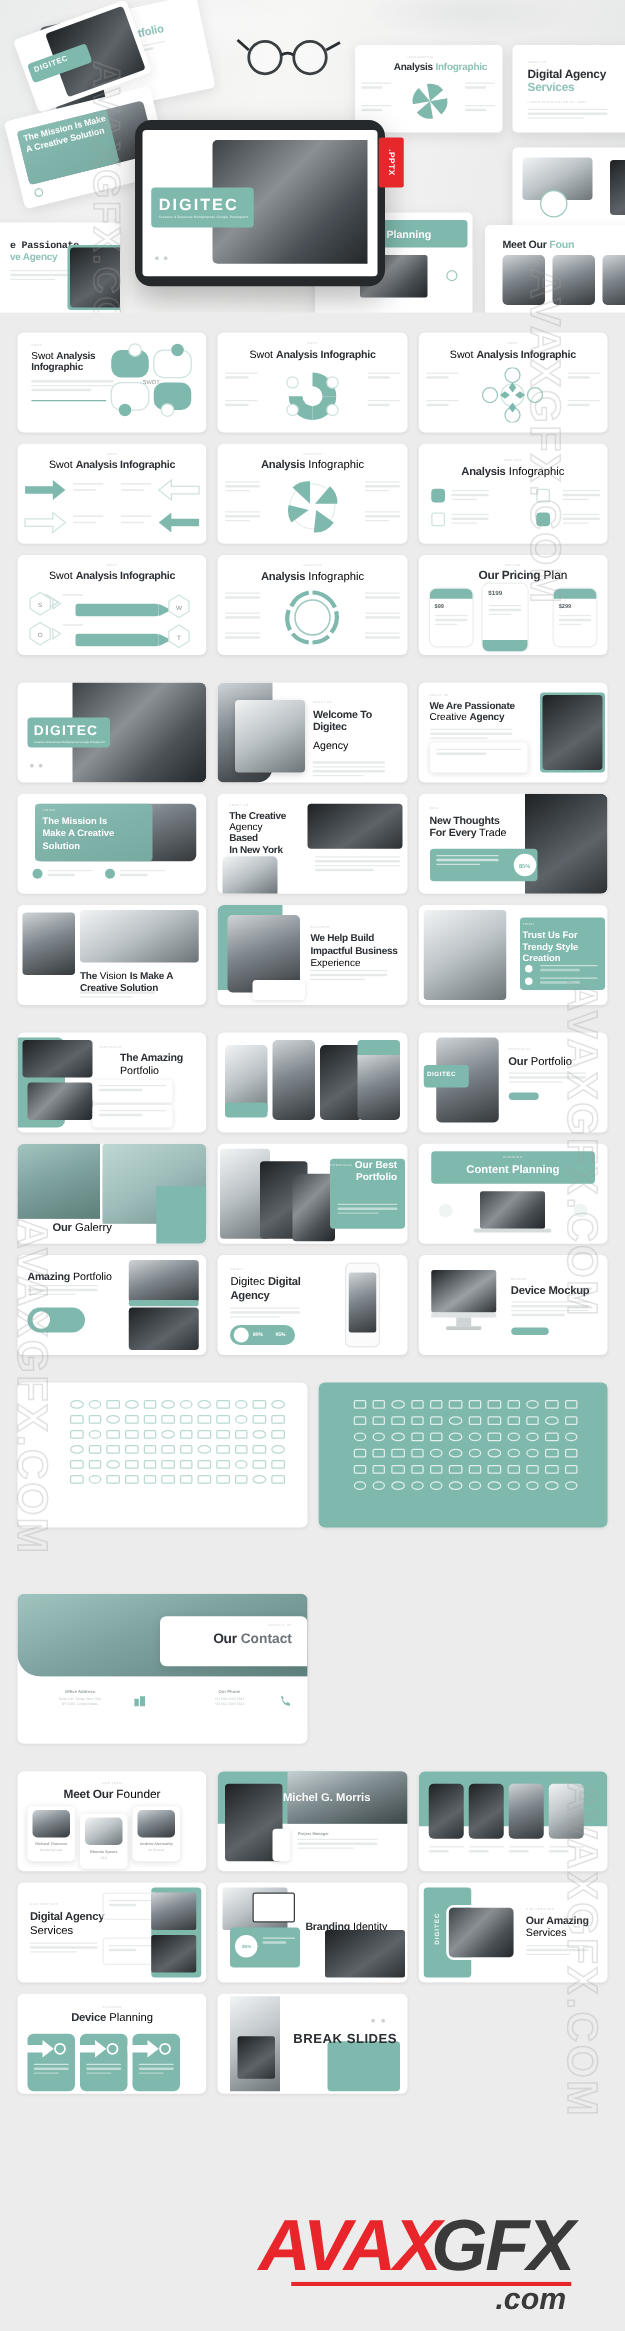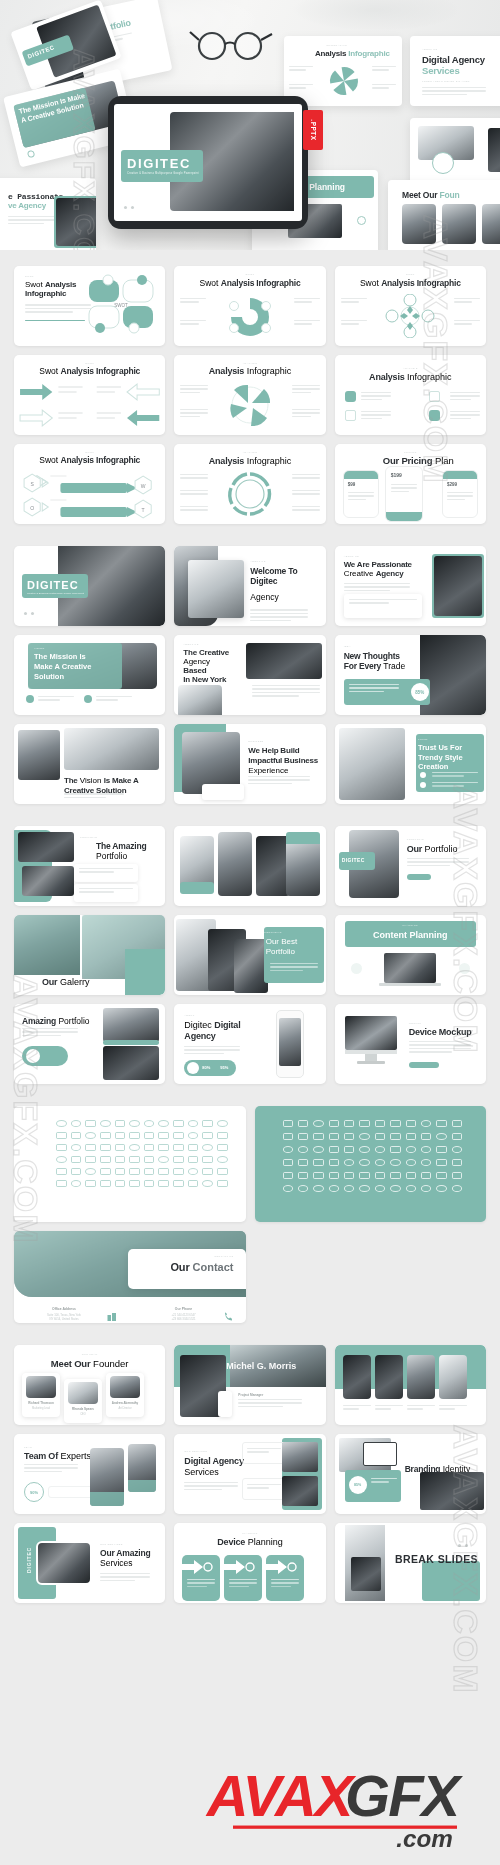--- a/index.html
+++ b/index.html
@@ -766,21 +766,21 @@
           <span class="lt">Galerry</span>
         </div>
       </div>
 
       <div class="card">
         <div class="photoW" style="position:absolute;left:2px;top:4px;width:40px;height:72px;border-radius:3px;"></div>
         <div class="photo3" style="position:absolute;left:34px;top:14px;width:38px;height:62px;border-radius:3px;"></div>
         <div class="photo" style="position:absolute;left:60px;top:24px;width:34px;height:54px;border-radius:3px;"></div>
         <div class="tealbox" style="position:absolute;right:2px;top:12px;width:60px;height:56px;"></div>
         <div class="micro" style="position:absolute;right:44px;top:16px;color:rgba(255,255,255,.75);">Portfolio</div>
-        <div style="position:absolute;right:8px;top:22px;width:52px;color:#fff;font-size:8px;font-weight:400;line-height:1.25;white-space:pre-line;">Our Best
+        <div style="position:absolute;right:8px;top:12px;width:52px;color:#fff;font-size:8px;font-weight:700;line-height:1.25;white-space:pre-line;text-align:right;">Our Best
 Portfolio</div>
         <div class="lines" style="position:absolute;right:8px;top:48px;width:48px;">
           <div class="ln" style="background:rgba(255,255,255,.5)"></div>
             <div class="ln" style="background:rgba(255,255,255,.5)"></div>
             <div class="ln" style="background:rgba(255,255,255,.4);width:70%"></div>
           </div>
       </div>
 
       <div class="card">
         <div class="tealbox" style="position:absolute;left:10px;top:6px;right:10px;height:26px;"></div>
@@ -998,21 +998,21 @@
             <div class="ic w r"></div>
           <div class="ic w r"></div>
             <div class="ic w r"></div>
             <div class="ic w r"></div>
             <div class="ic w r"></div>
             <div class="ic w r"></div>
             <div class="ic w r"></div>
         </div>
       </div>
 
-      <div class="card" style="height:92px;">
+      <div class="card" style="height:120px;margin-top:44px;">
         <div class="photo2" style="position:absolute;left:0;top:0;right:0;height:66px;border-radius:5px 5px 0 18px;"></div>
         <div class="tealbox" style="position:absolute;left:0;top:0;right:0;height:66px;opacity:.58;border-radius:5px 5px 0 18px;"></div>
         <div style="position:absolute;right:0;top:18px;width:118px;height:40px;background:#fff;border-radius:5px 5px 0 5px;box-shadow:0 2px 8px rgba(0,0,0,.1);"></div>
         <div class="micro" style="position:absolute;right:12px;top:24px;">Contact Us</div>
         <div style="position:absolute;right:12px;top:30px;font-size:11px;">
           <span class="ttl">Our</span>
           <span style="color:#6d7478;font-weight:700;">Contact</span>
         </div>
         <div style="position:absolute;left:20px;top:76px;width:60px;text-align:center;">
           <div style="font-size:3.4px;color:#9aa1a1;font-weight:700;">Office Address</div>
@@ -1094,38 +1094,20 @@
         <div class="lines" style="position:absolute;left:72px;top:60px;width:28px;">
             <div class="ln"></div>
             <div class="ln" style="width:60%"></div>
           </div>
         <div class="lines" style="position:absolute;left:104px;top:60px;width:28px;">
             <div class="ln"></div>
             <div class="ln" style="width:60%"></div>
           </div>
       </div>
 
-      <div class="card">
-        <div class="micro" style="position:absolute;left:10px;top:12px;">Team</div>
-        <div style="position:absolute;left:10px;top:17px;font-size:9px;">
-          <span class="ttl">Team Of</span>
-          <span class="lt">Experts</span>
-        </div>
-        <div class="lines" style="position:absolute;left:10px;top:30px;width:54px;">
-            <div class="ln"></div>
-            <div class="ln"></div>
-            <div class="ln" style="width:70%"></div>
-          </div>
-        <div class="circ" style="position:absolute;left:10px;top:48px;width:20px;height:20px;display:flex;align-items:center;justify-content:center;font-size:4px;color:#7fb9ae;font-weight:700;">90%</div>
-        <div style="position:absolute;left:34px;top:52px;width:48px;height:12px;background:#fff;border:1px solid #f0f2f2;border-radius:3px;"></div>
-        <div class="photo2 avatar" style="position:absolute;left:76px;top:14px;width:34px;height:58px;"></div>
-        <div class="photo2 avatar" style="position:absolute;left:114px;top:10px;width:28px;height:48px;"></div>
-        <div class="tealbox" style="position:absolute;left:76px;top:58px;width:34px;height:14px;border-radius:0 0 3px 3px;opacity:.85;"></div>
-        <div class="tealbox" style="position:absolute;left:114px;top:46px;width:28px;height:12px;border-radius:0 0 3px 3px;opacity:.85;"></div>
-      </div>
 
       <div class="card">
         <div class="micro" style="position:absolute;left:10px;top:16px;">Our Services</div>
         <div style="position:absolute;left:10px;top:22px;font-size:9px;line-height:1.2;">
           <div class="ttl">Digital Agency</div>
           <div class="lt">Services</div>
         </div>
         <div class="lines" style="position:absolute;left:10px;top:48px;width:54px;">
             <div class="ln"></div>
             <div class="ln"></div>

